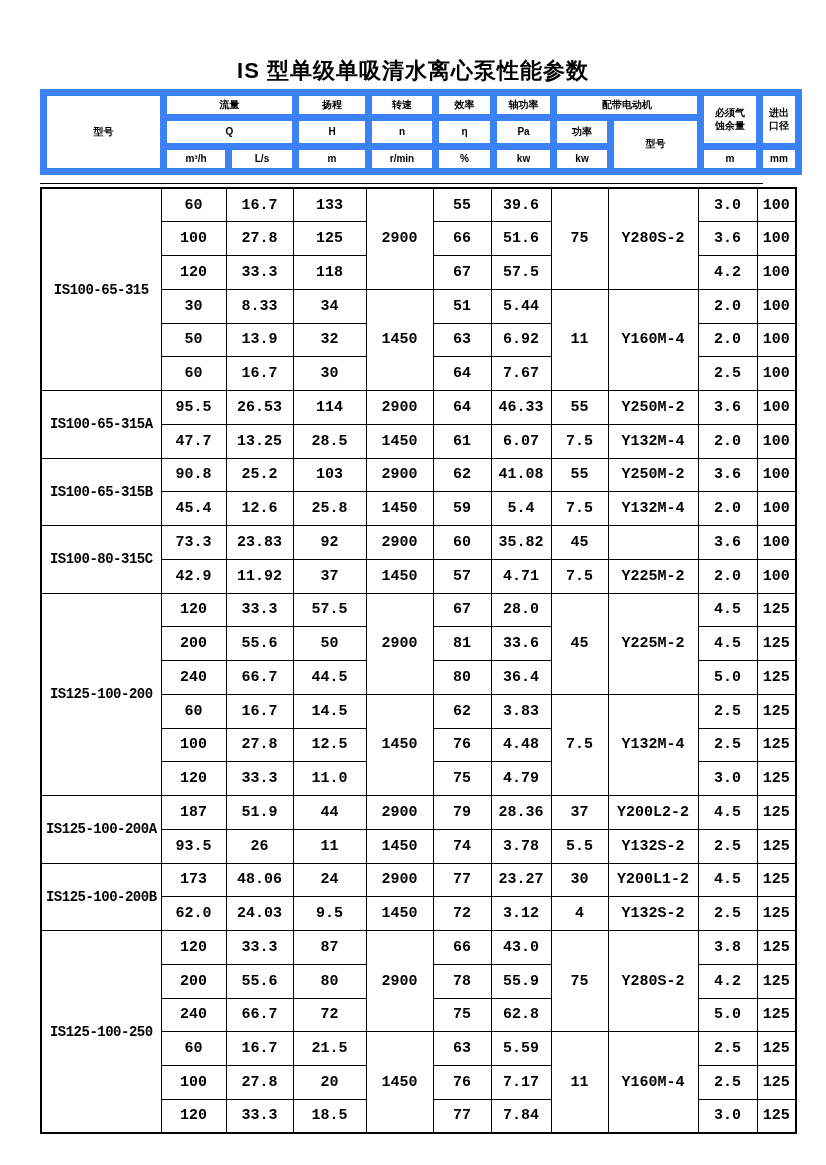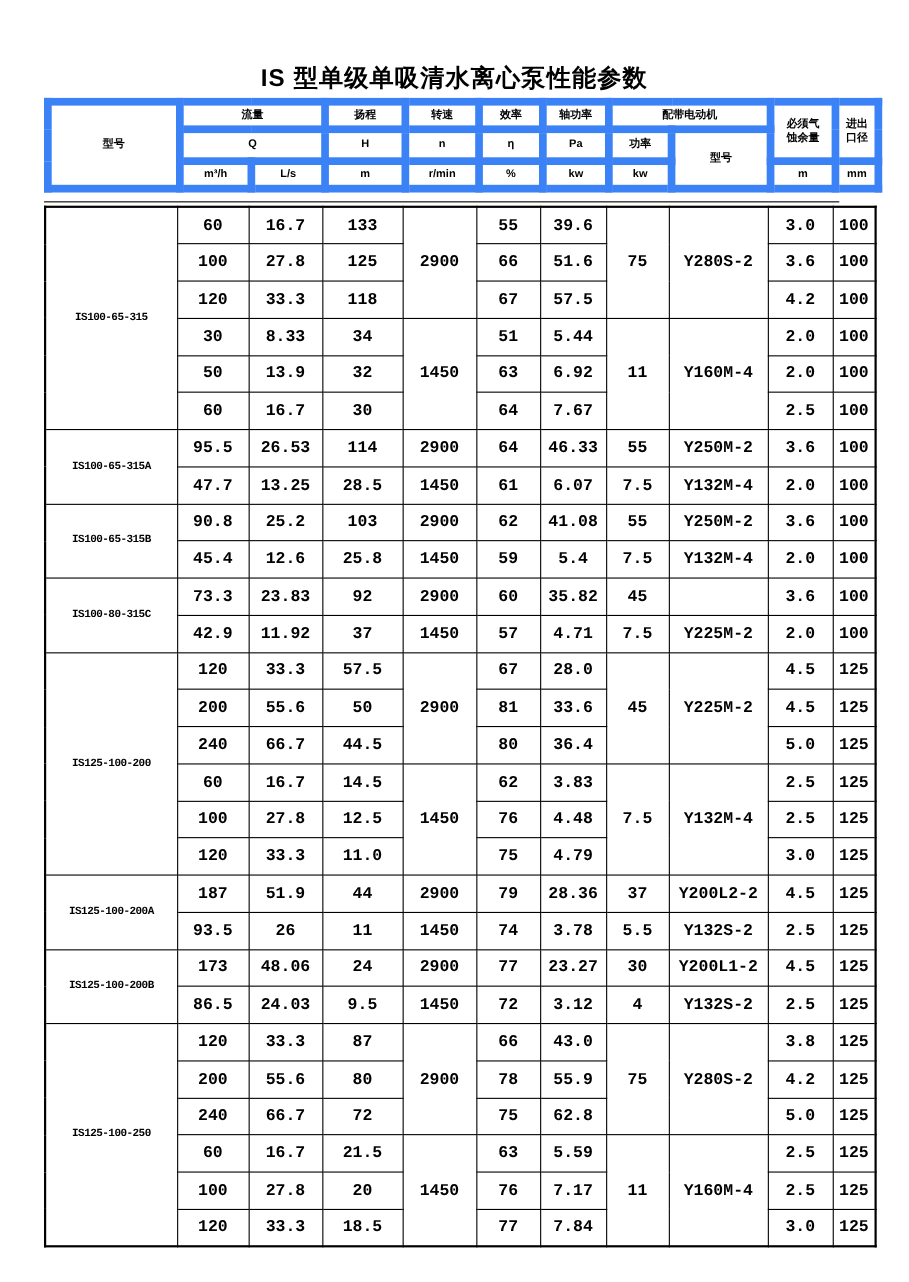--- a/index.html
+++ b/index.html
@@ -35,21 +35,21 @@
   .data-table{
     position:absolute;top:187px;left:40px;width:755px;
     border:2px solid #000;
   }
   .data-table td{
     border:1px solid #000;
     font-family:"Liberation Mono","DejaVu Sans Mono",monospace;
     font-weight:bold;font-size:15px;white-space:nowrap;
   }
   .data-table tr{height:33.75px;}
-  .data-table td.model{font-size:10px;letter-spacing:-0.5px;}
+  .data-table td.model{font-size:14px;letter-spacing:-0.5px;}
 </style>
 </head>
 <body>
 
 <div class="title">IS 型单级单吸清水离心泵性能参数</div>
 
 <table class="header-table">
   <colgroup>
     <col style="width:120px">
       <col style="width:65px">
@@ -346,21 +346,21 @@
         <td>24</td>
         <td>2900</td>
         <td>77</td>
         <td>23.27</td>
         <td>30</td>
         <td>Y200L1-2</td>
         <td>4.5</td>
         <td>125</td>
       </tr>
       <tr>
-        <td>86.5</td>
+        <td>62.0</td>
         <td>24.03</td>
         <td>9.5</td>
         <td>1450</td>
         <td>72</td>
         <td>3.12</td>
         <td>4</td>
         <td>Y132S-2</td>
         <td>2.5</td>
         <td>125</td>
       </tr>

